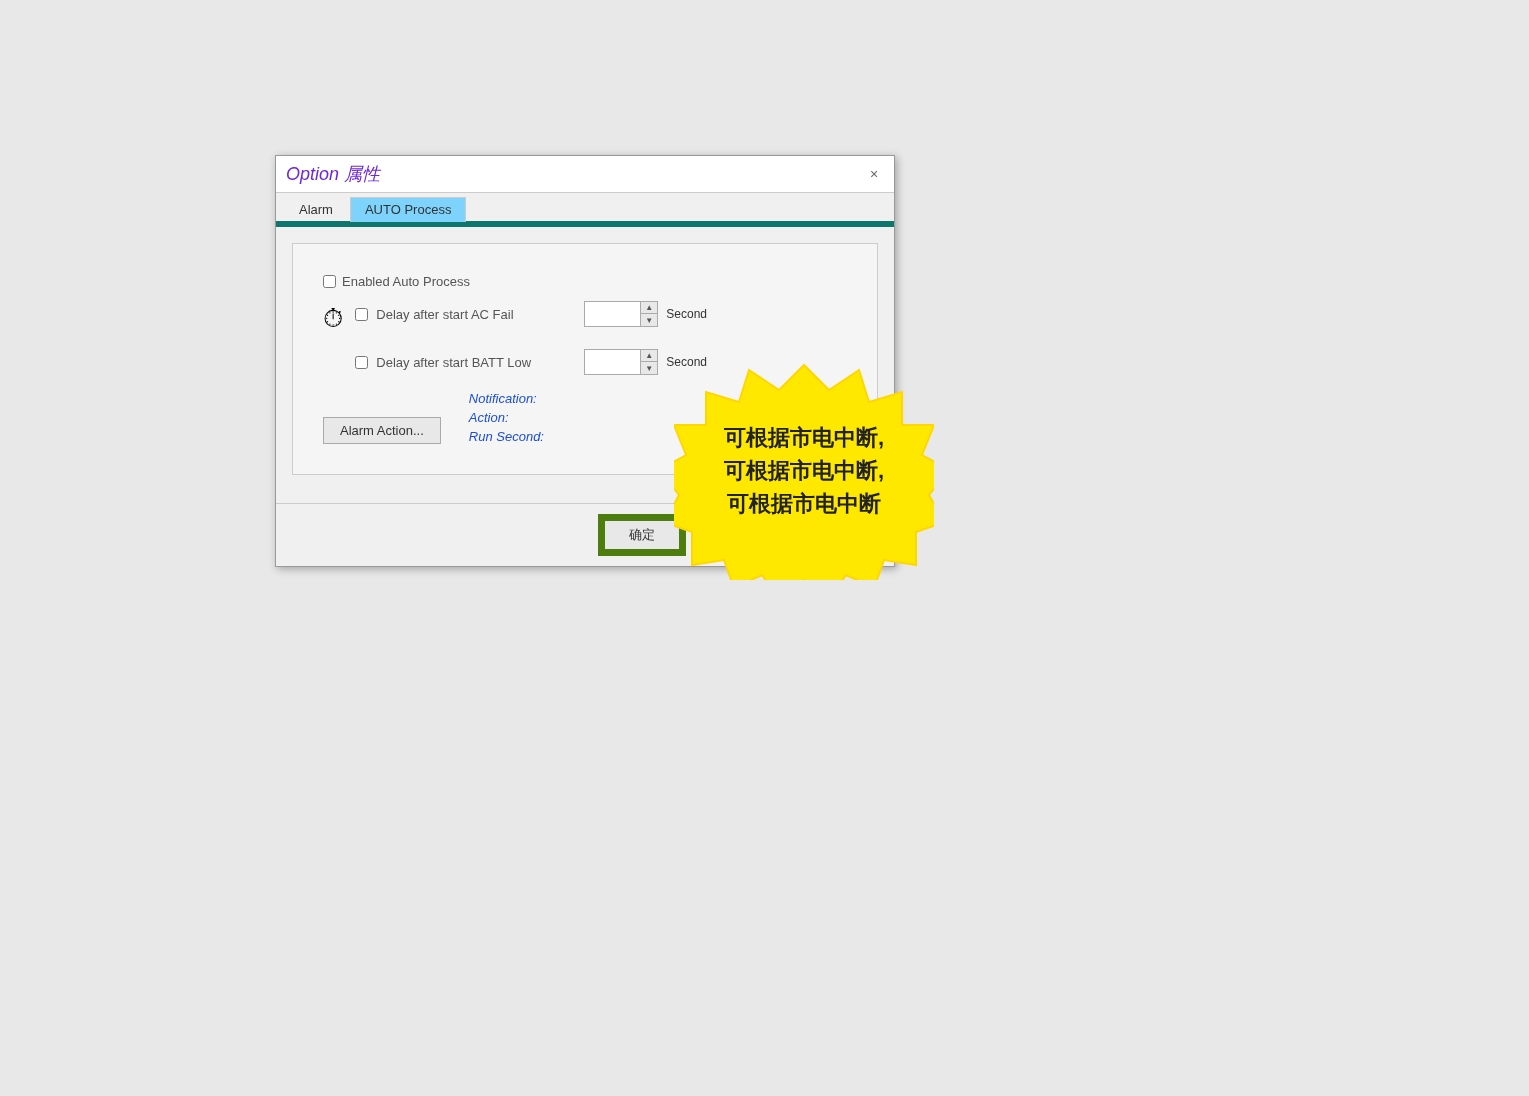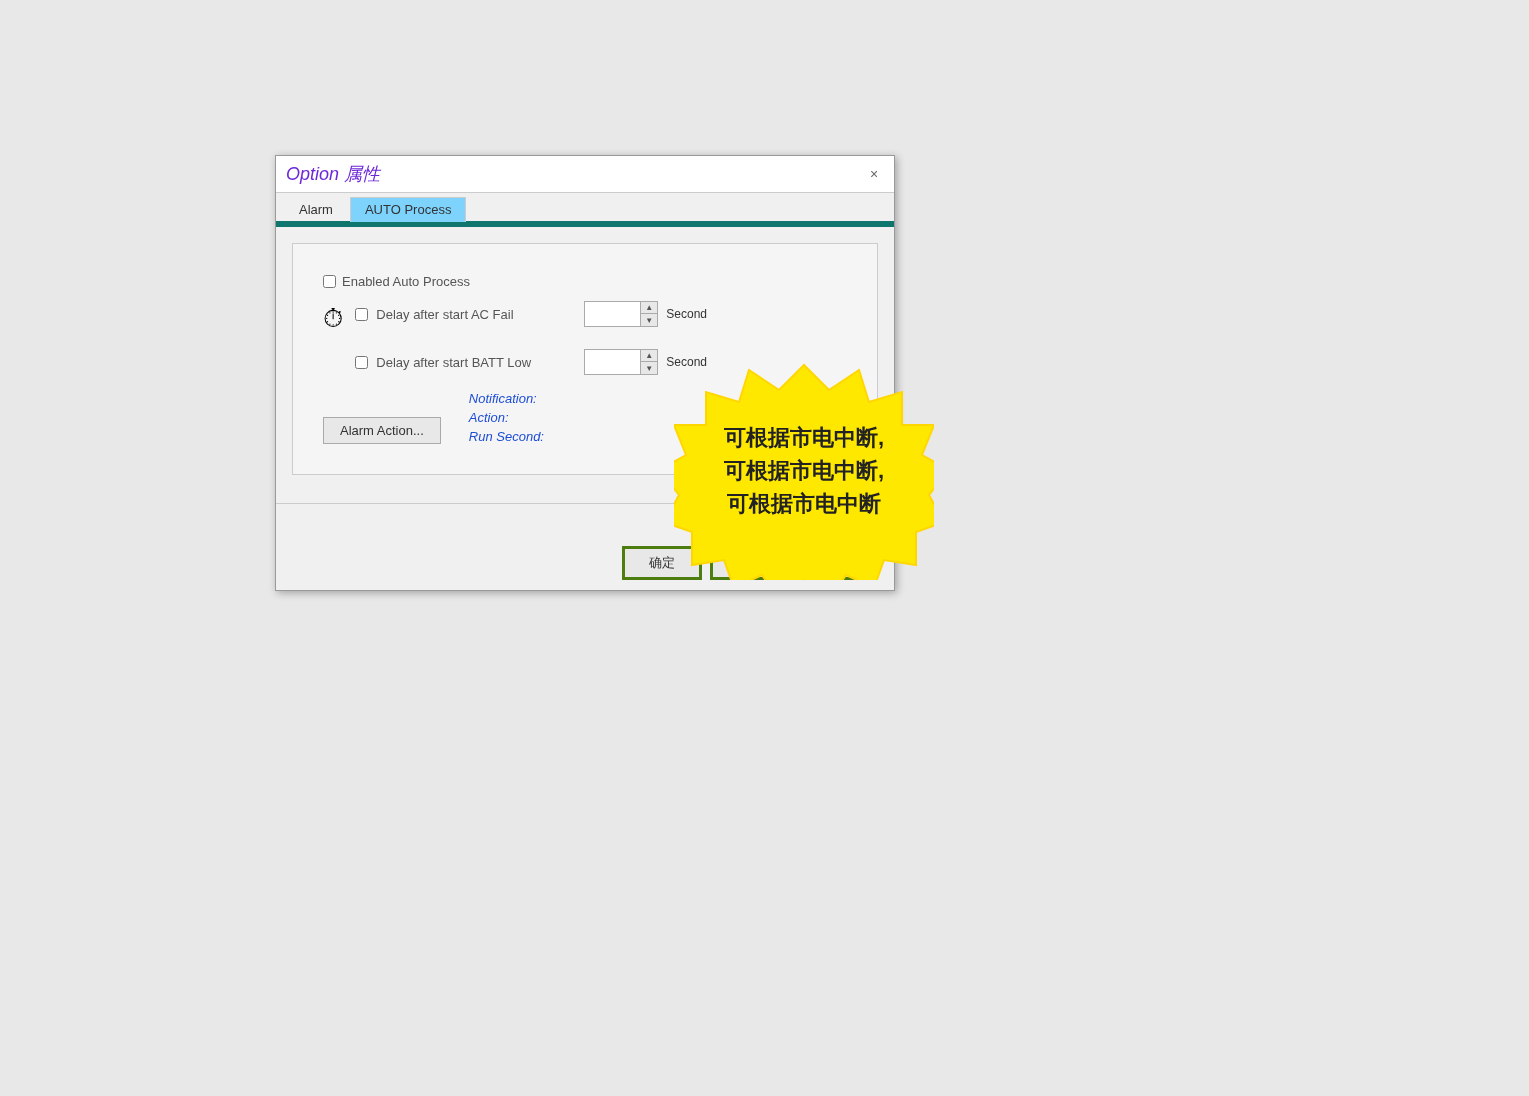--- a/index.html
+++ b/index.html
@@ -236,27 +236,26 @@
       background: #f0f0f0;
       border-top: 1px solid #ccc;
       padding: 10px 16px;
       display: flex;
       justify-content: flex-end;
       gap: 8px;
     }
 
     .footer-btn {
       padding: 5px 24px;
-      border: 3px solid #4d7c0f;
+      border: 7px solid #4d7c0f;
       background: #e8e8e8;
       cursor: pointer;
       font-size: 13px;
       color: #333;
       min-width: 60px;
-      margin-top: 32px;
     }
 
     .footer-btn:disabled {
       color: #aaa;
       cursor: default;
     }
 
     
     .annotation-bubble {
       position: absolute;

